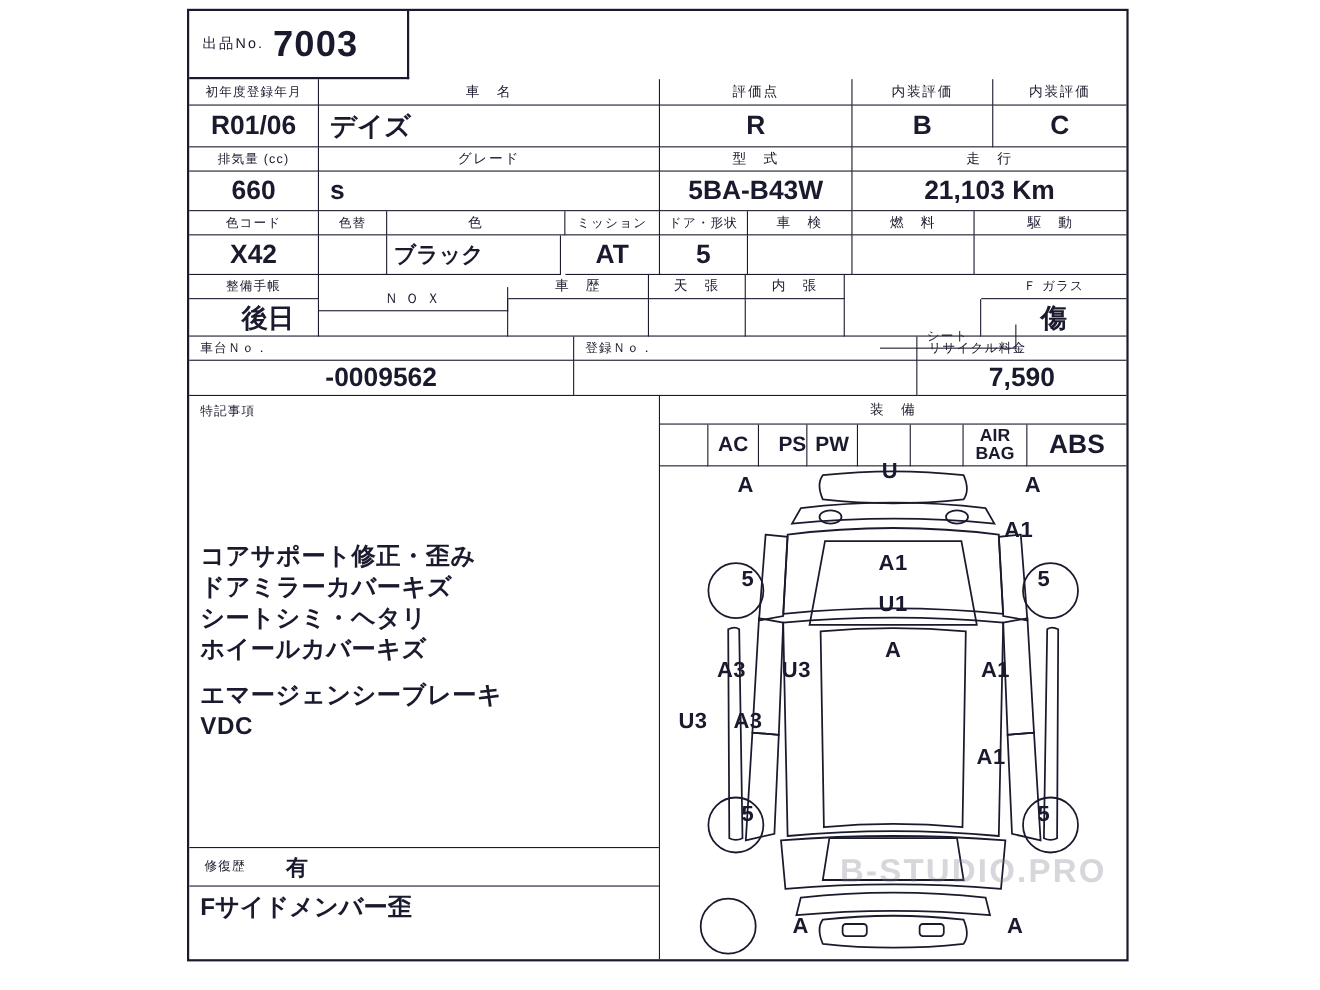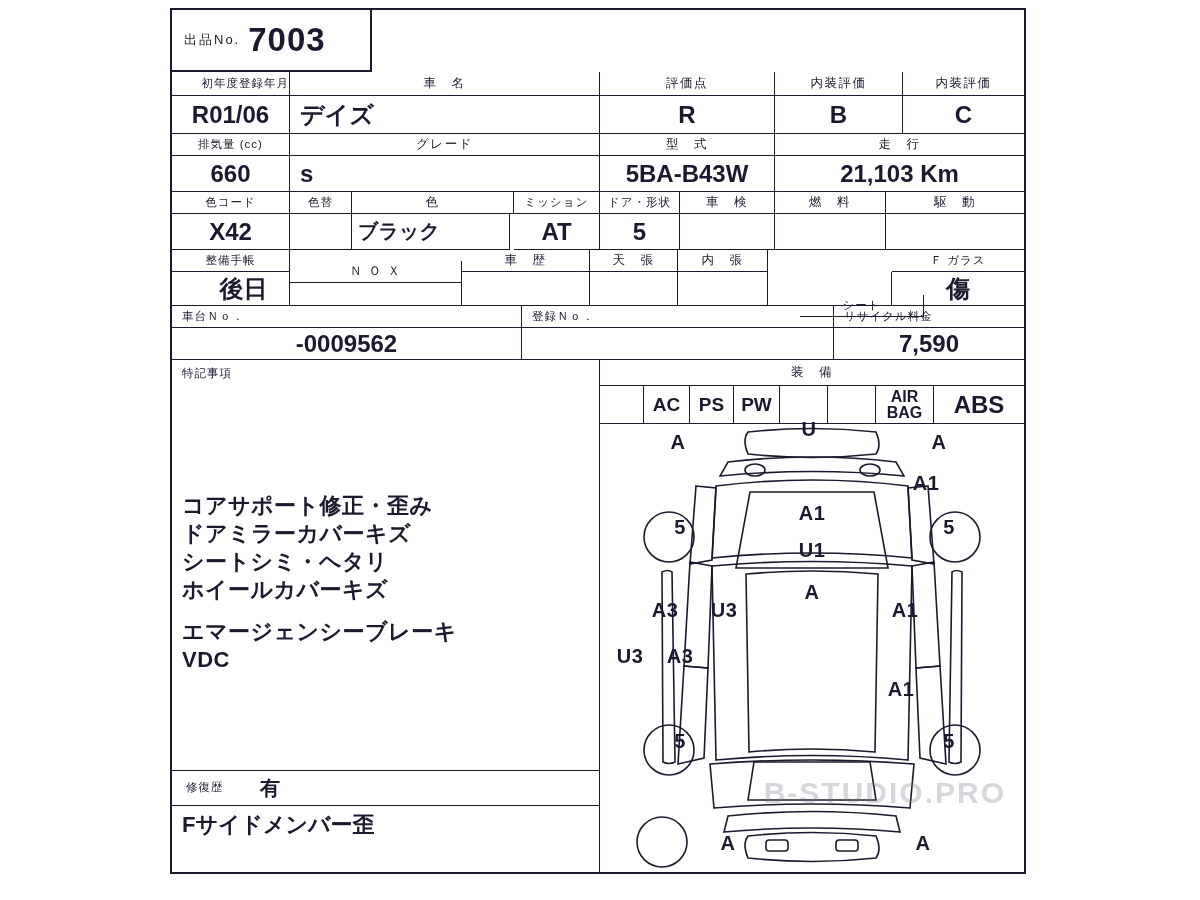--- a/index.html
+++ b/index.html
@@ -124,21 +124,21 @@
 </head>
 <body>
 
 <div class="sheet">
 
   <div class="lotbox">
     <span class="lot-label">出品No.</span>
     <span class="lot-value">7003</span>
   </div>
 
-  <div class="cell bb br" style="left:0;top:62px;width:118px;height:24px;justify-content:flex-end;">
+  <div class="cell bb br" style="left:0;top:62px;width:118px;height:24px;">
     <span class="lbl lbl-sm">初年度登録年月</span>
   </div>
   <div class="cell bb br" style="left:118px;top:62px;width:310px;height:24px;">
     <span class="lbl">車　名</span>
   </div>
   <div class="cell bb br" style="left:428px;top:62px;width:175px;height:24px;">
     <span class="lbl">評価点</span>
   </div>
   <div class="cell bb br" style="left:603px;top:62px;width:128px;height:24px;">
     <span class="lbl">内装評価</span>
@@ -328,21 +328,21 @@
   <div class="cell bb" style="left:428px;top:350px;width:424px;height:26px;">
     <span class="lbl">装　備</span>
   </div>
 
   <div class="cell bb br" style="left:428px;top:376px;width:44px;height:38px;">
     <span style="font-size:19px;font-weight:bold;"></span>
   </div>
   <div class="cell bb br" style="left:472px;top:376px;width:46px;height:38px;">
     <span style="font-size:19px;font-weight:bold;">AC</span>
   </div>
-  <div class="cell bb br" style="left:518px;top:376px;width:44px;height:38px;">
+  <div class="cell bb br" style="left:518px;top:376px;width:44px;height:38px;justify-content:flex-end;">
     <span style="font-size:19px;font-weight:bold;">PS</span>
   </div>
   <div class="cell bb br" style="left:562px;top:376px;width:46px;height:38px;">
     <span style="font-size:19px;font-weight:bold;">PW</span>
   </div>
   <div class="cell bb br" style="left:608px;top:376px;width:48px;height:38px;">
     <span style="font-size:19px;font-weight:bold;"></span>
   </div>
   <div class="cell bb br" style="left:656px;top:376px;width:48px;height:38px;">
     <span style="font-size:19px;font-weight:bold;"></span>

